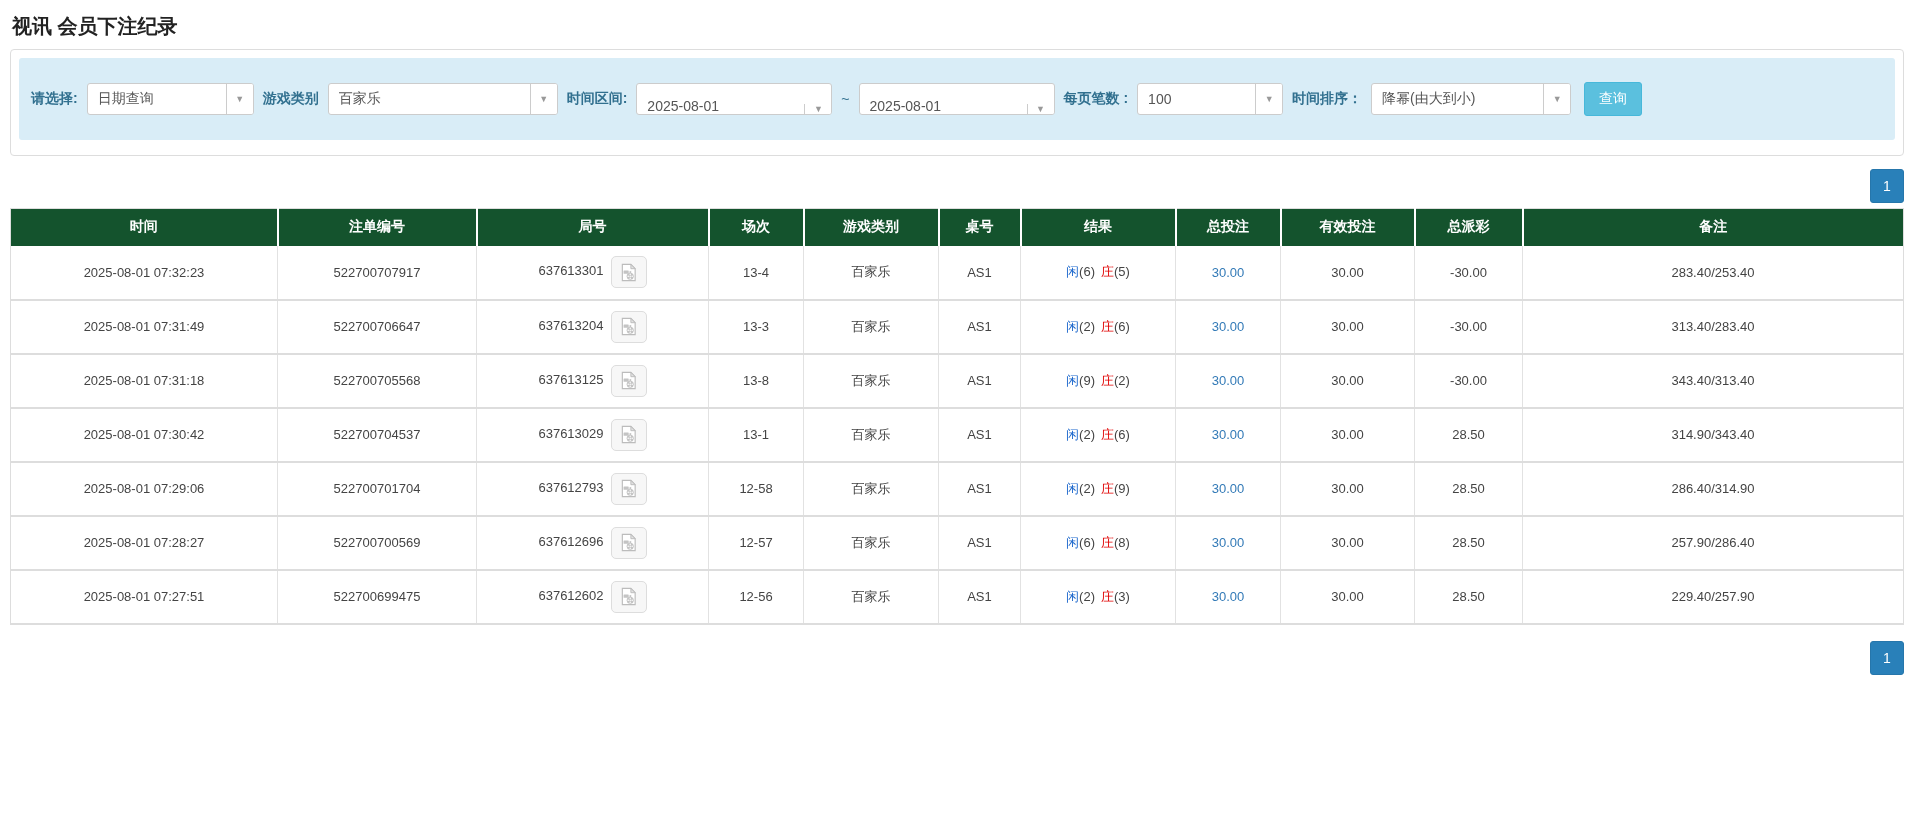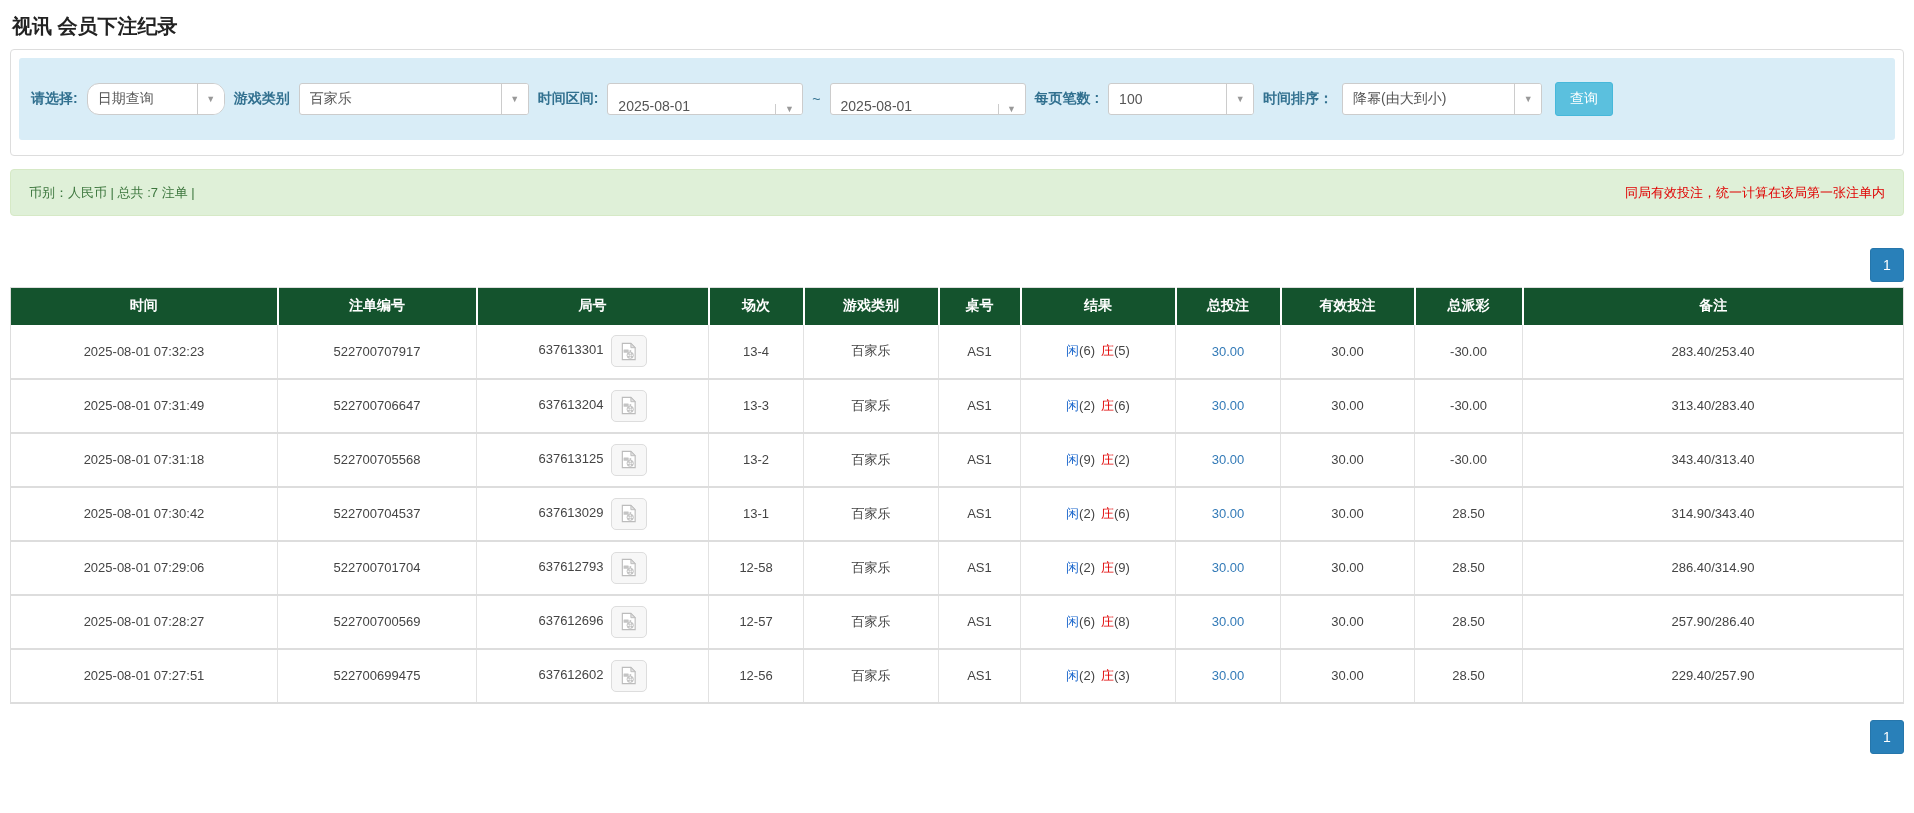--- a/index.html
+++ b/index.html
@@ -33,21 +33,21 @@
   }
   .combo .text {
     padding:0 10px; display:flex; align-items:center;
     font-size:14px; color:#555; flex:1; white-space:nowrap;
   }
   .combo .caret-btn {
     width:27px; border-left:1px solid #ccc; display:flex;
     align-items:center; justify-content:center; color:#999;
     font-size:9px; background:#fff; cursor:pointer;
   }
-  .w-select { width:138px;border-radius:12px; }
+  .w-select { width:167px; }
   .w-game   { width:230px; }
   .w-date   { width:196px;align-items:flex-end; }
   .w-size   { width:146px; }
   .w-sort   { width:200px; }
   .tilde { color:#31708f; font-size:14px; }
   .search-btn {
     background:#5bc0de; border:1px solid #46b8da; color:#fff;
     border-radius:3px; height:34px; padding:0 14px; font-size:14px;
     cursor:pointer; margin-left:4px;
   }
@@ -146,24 +146,20 @@
       <span class="f-label">时间排序：</span>
       <div class="combo w-sort">
         <span class="text">降幂(由大到小)</span>
         <span class="caret-btn">▼</span>
       </div>
 
       <button class="search-btn">查询</button>
     </div>
   </div>
 
-  <div class="summary-bar">
-    <span class="summary-left">币别：人民币 | 总共 :7 注单 |</span>
-    <span class="summary-right">同局有效投注，统一计算在该局第一张注单内</span>
-  </div>
 
   <div class="pagination-row pagination-top">
     <button class="page-btn">1</button>
   </div>
 
   <table class="records">
     <colgroup>
       <col style="width:267px">
         <col style="width:199px">
         <col style="width:232px">
@@ -264,21 +260,21 @@
         <path d="M10.2 9.6 l2.6 -1.5 v3 z" fill="#c4c4c4"></path>
         <circle cx="11.8" cy="14" r="3.7" fill="#c4c4c4"></circle>
         <circle cx="11.8" cy="14" r="0.8" fill="#ffffff"></circle>
         <circle cx="11.8" cy="11.9" r="0.8" fill="#ffffff"></circle>
         <circle cx="11.8" cy="16.1" r="0.8" fill="#ffffff"></circle>
         <circle cx="9.7" cy="14" r="0.8" fill="#ffffff"></circle>
         <circle cx="13.9" cy="14" r="0.8" fill="#ffffff"></circle>
       </svg>
             </button>
     </td>
-    <td>13-2</td>
+    <td>13-8</td>
     <td>百家乐</td>
     <td>AS1</td>
     <td>
       <span class="p-label">闲</span><span>(9)</span><span class="b-label">庄</span><span>(2)</span>
     </td>
     <td><a class="bet-link">30.00</a></td>
     <td>30.00</td>
     <td class="payout neg">-30.00</td>
     <td>343.40/313.40</td>
   </tr>

